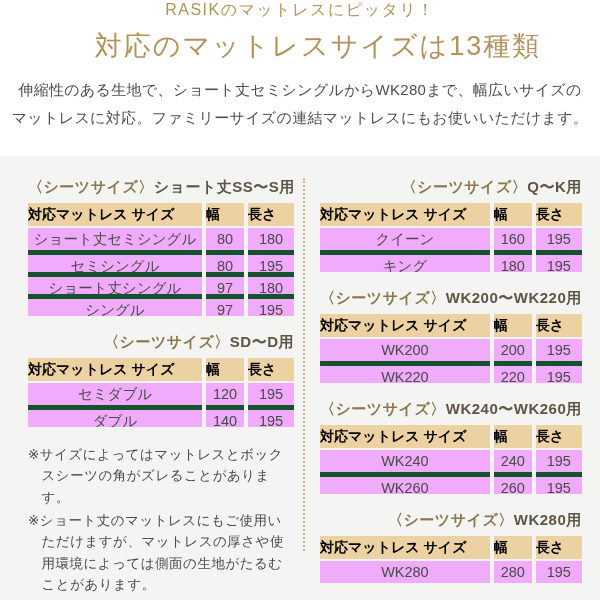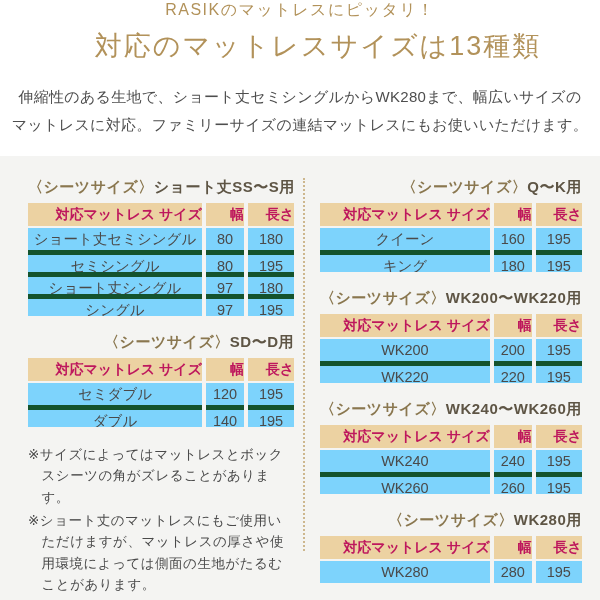--- a/index.html
+++ b/index.html
@@ -12,21 +12,21 @@
   }
   
   .hero { height: 170px; text-align: center; background: #ffffff; }
   .hero-subtitle {
     color: #b2925a; font-size: 16px; letter-spacing: 1.5px; font-weight: 400;
   }
   .hero-title {
     color: #b2925a; font-size: 27px; font-weight: 400;
     letter-spacing: 2px; margin-top: 7px; margin-left: 36px;
   }
-  .hero-desc { margin-top: 19px; color: #4e4e4e; font-size: 15px; line-height: 1.85; letter-spacing: 0.3px; }
+  .hero-desc { margin-top: 12px; color: #4e4e4e; font-size: 15px; line-height: 1.85; letter-spacing: 0.3px; }
 
   
   .panel {
     flex: 1; background: #f4f4f2;
     display: flex; padding: 22px 24px 0 28px;
   }
   .col-left { width: 266px; }
   .col-divider {
     width: 0; border-left: 2px dotted #cdb78e;
     height: 373px; margin-left: 9px; margin-right: 15px;
@@ -38,27 +38,27 @@
   .sec-title { font-size: 15px; font-weight: bold; letter-spacing: 0.5px; margin-bottom: 6px; white-space: nowrap; text-align: right; }
   .sec-title .bracket { color: #8a774f; }
   .sec-title .rest { color: #5e5545; }
 
   .size-table { display: flex; gap: 4px; }
   .tcol { display: flex; flex-direction: column; }
   .tcol-name { flex: 1; }
   .tcol-w { width: 38px; }
   .tcol-l { width: 46px; }
   .th {
-    background: #ecd2a2; color: #be185d;
+    background: #ecd2a2; color: #000000;
     font-size: 14px; font-weight: bold;
-    height: 23px; line-height: 23px; text-align: right;
+    height: 23px; line-height: 23px; text-align: left;
     margin-bottom: 2px; white-space: nowrap; overflow: hidden;
   }
   .td {
-    background: #7dd3fc; color: #4a4a4a;
+    background: #f0abfc; color: #4a4a4a;
     font-size: 14.5px; height: 22px; line-height: 22px;
     text-align: center; white-space: nowrap; overflow: hidden;
   }
   .td + .td { border-top: 5px solid #14532d; text-align: center; }
 
   
   .notes { margin-top: 16px; }
   .note {
     color: #4a4a4a; font-size: 13.5px; line-height: 1.58;
     letter-spacing: 0.5px;

